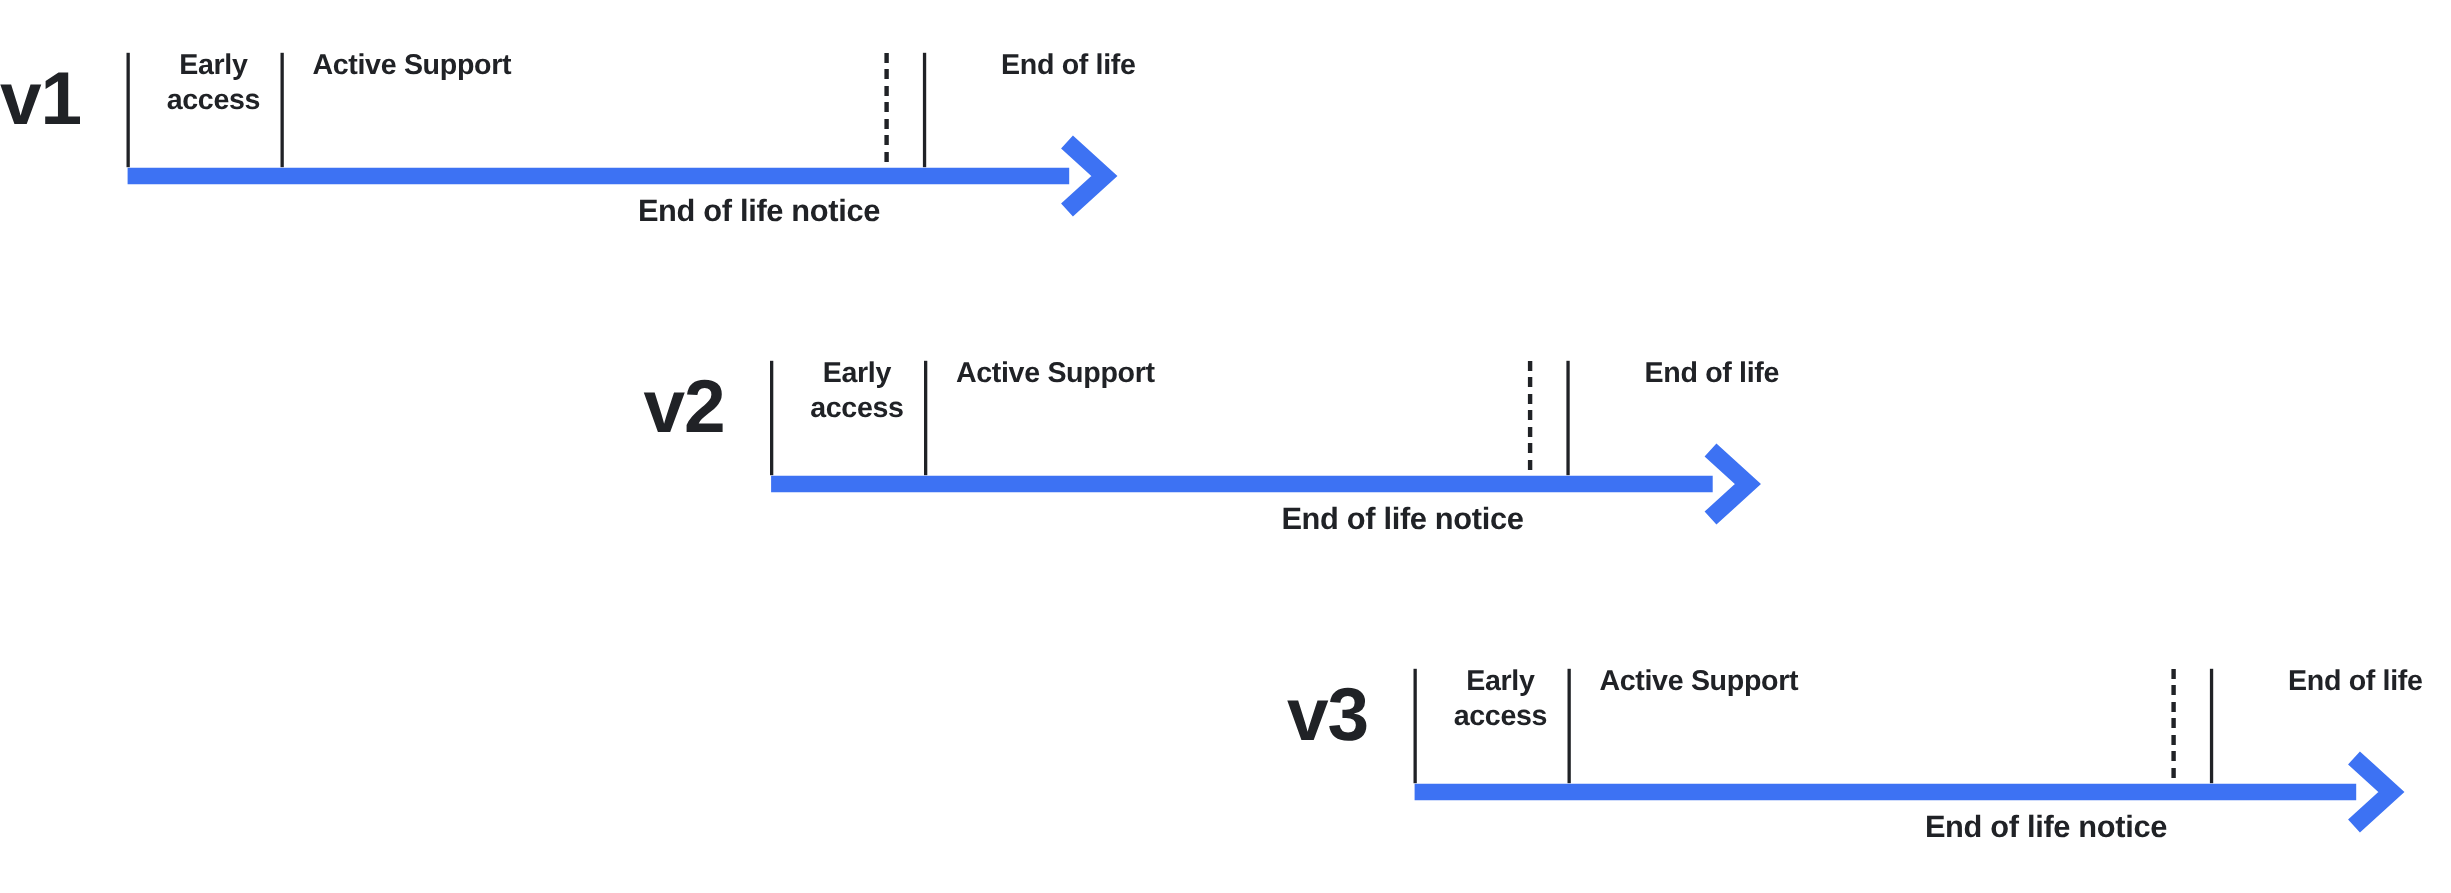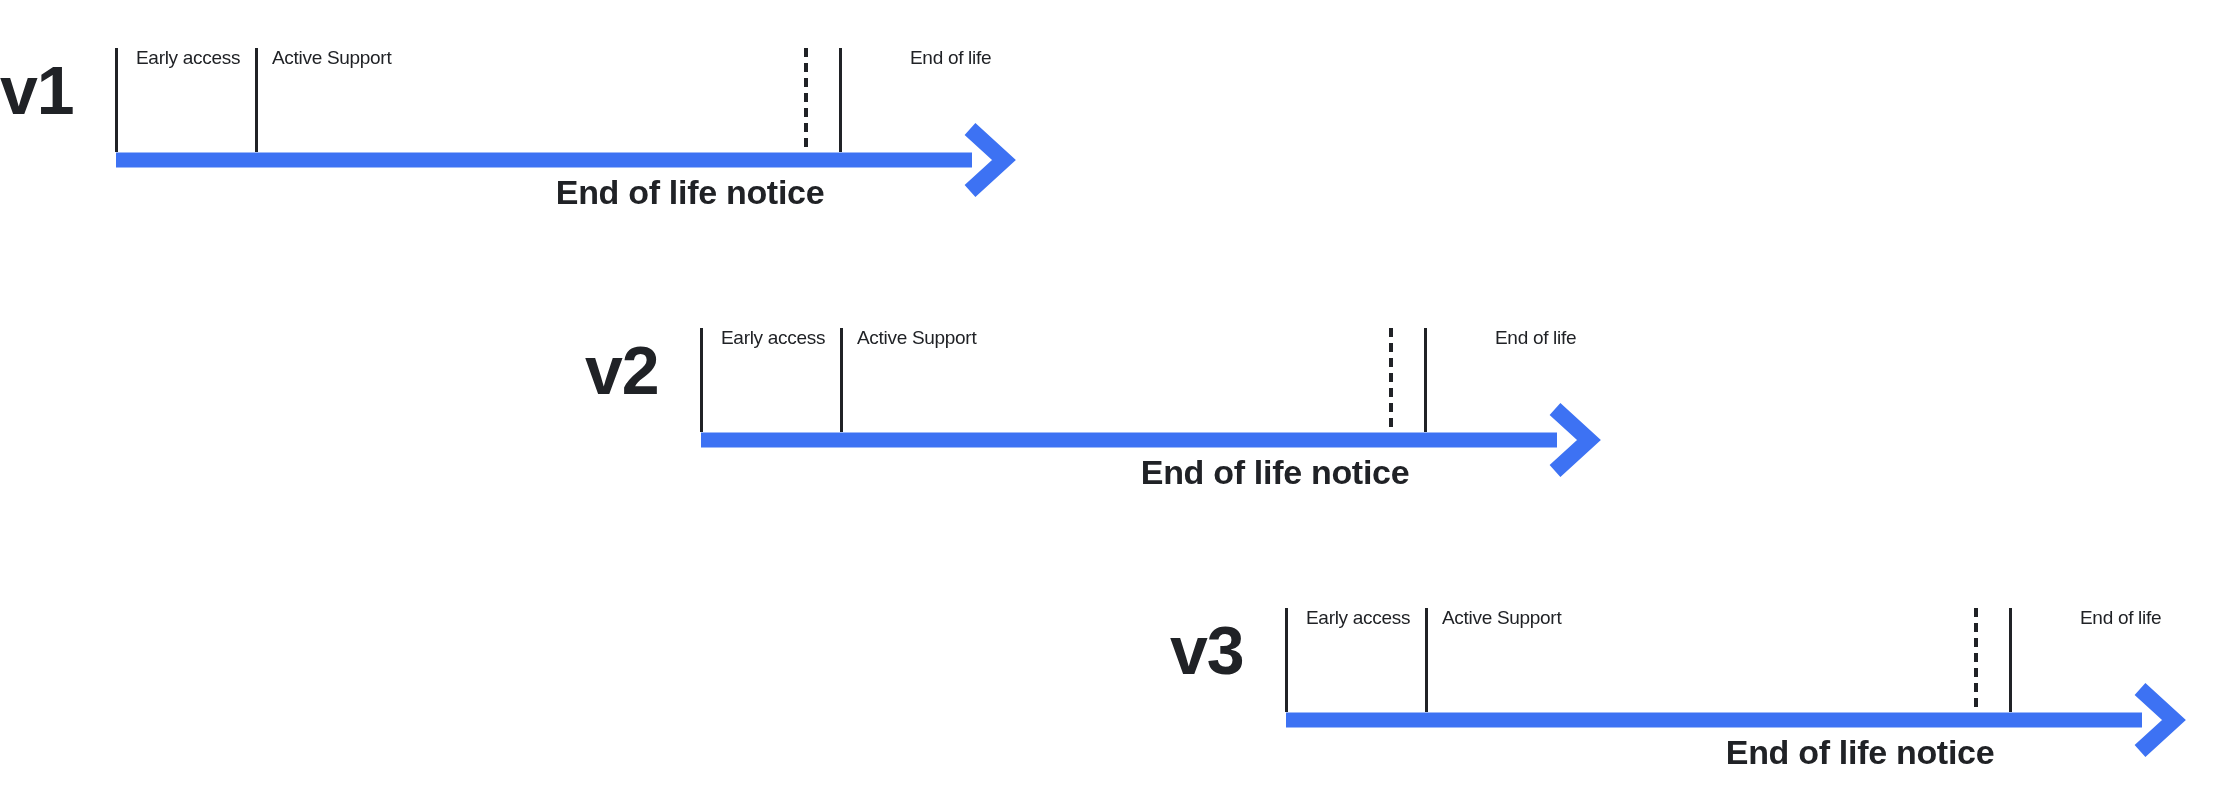--- a/index.html
+++ b/index.html
@@ -27,32 +27,32 @@
   .tick.start{left:115px;}
   .tick.mid{left:255px;}
   .tick.end{left:839px;}
 
   .dashed{
     position:absolute;left:804px;top:48px;width:4px;height:104px;
     background:repeating-linear-gradient(to bottom,var(--ink) 0 9px,transparent 9px 15px);
   }
 
   .phase-label{
-    position:absolute;top:42px;font-size:19px;font-weight:400;line-height:32px;
-    color:var(--ink);letter-spacing:-0.3px;
+    position:absolute;top:42px;font-size:26px;font-weight:700;line-height:32px;
+    color:var(--ink);letter-spacing:-0.3px;text-align:center;
   }
   .phase-label.early{left:136px;width:116px;}
-  .phase-label.active{left:272px;white-space:nowrap;}
+  .phase-label.active{left:284px;white-space:nowrap;}
   .phase-label.eol{left:910px;white-space:nowrap;}
 
   .arrow{position:absolute;left:114px;top:118px;width:920px;height:84px;color:var(--accent);}
 
   .notice-label{
     position:absolute;left:440px;top:176px;width:500px;
-    text-align:center;font-size:34px;font-weight:700;line-height:32px;
+    text-align:center;font-size:28px;font-weight:700;line-height:32px;
     color:var(--ink);letter-spacing:-0.3px;
   }
 </style>
 </head>
 <body>
 
 <div class="canvas">
 
   <div class="timeline t1">
     <div class="version">v1</div>

